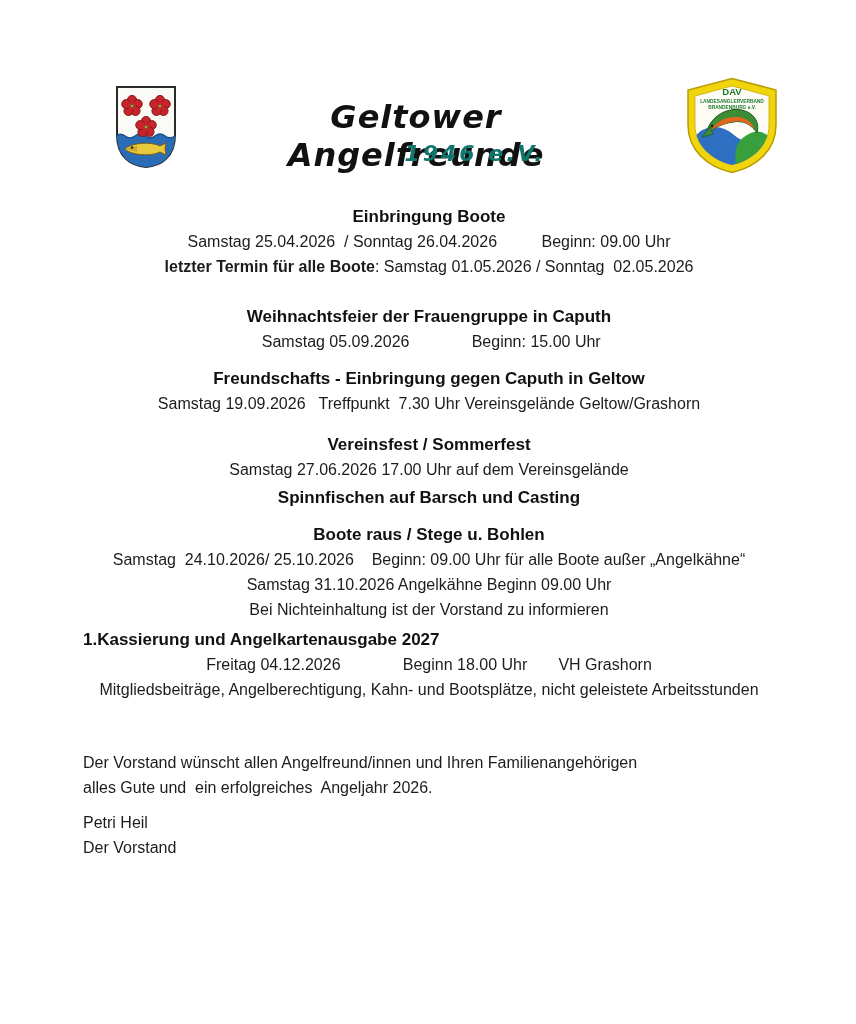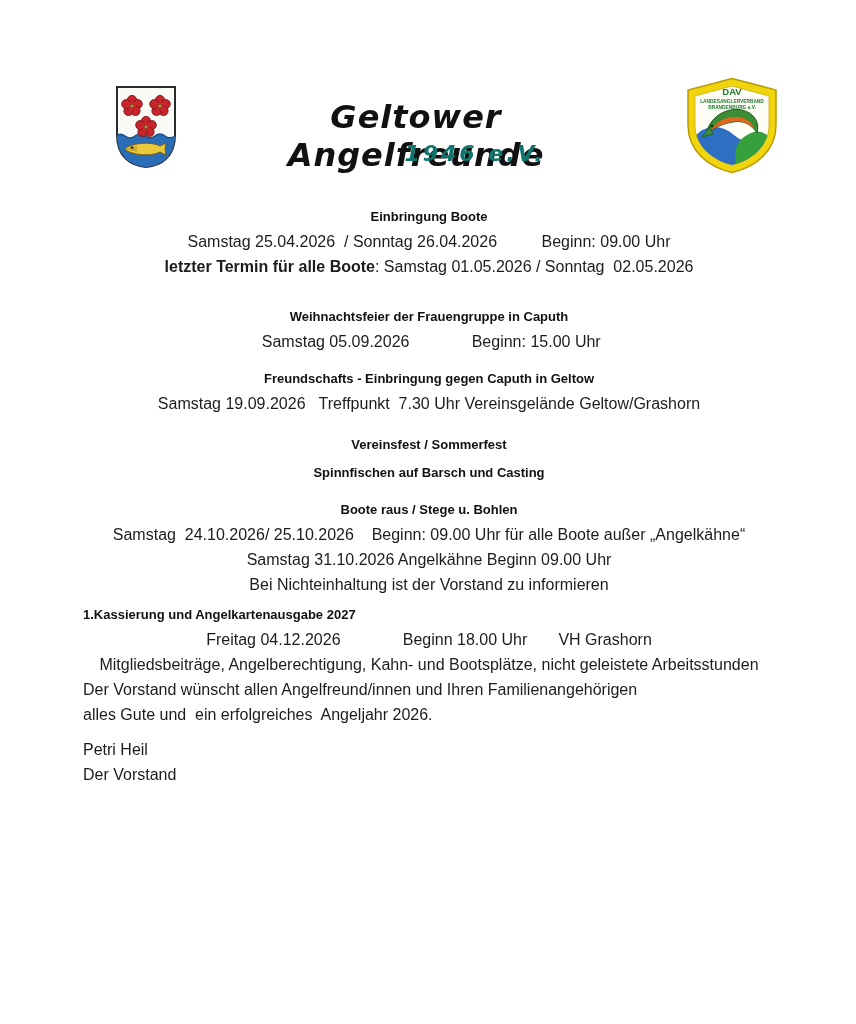--- a/index.html
+++ b/index.html
@@ -17,37 +17,37 @@
   }
   .subtitle{
     position:absolute;left:305px;top:141px;width:340px;text-align:center;
     font-family:"DejaVu Sans",sans-serif;font-style:italic;font-weight:bold;
     font-size:22px;letter-spacing:3px;color:#0f766e;
   }
   
   main{position:absolute;left:83px;top:205px;width:692px;}
   section{margin:0;}
   .event-heading{
-    margin:0;font-size:13px;font-weight:bold;text-align:center;
+    margin:0;font-size:17px;font-weight:bold;text-align:center;
     line-height:24px;color:#111;
   }
   .event-line{
     margin:0;font-size:16px;line-height:25px;text-align:center;
     white-space:pre-wrap;
   }
   section:nth-of-type(2){margin-top:26px;}
   section:nth-of-type(3){margin-top:13px;}
   section:nth-of-type(4){margin-top:17px;}
   section:nth-of-type(5){margin-top:4px;}
   section:nth-of-type(6){margin-top:13px;}
   section:nth-of-type(7){margin-top:6px;}
   section:nth-of-type(4) .event-line{text-align:center;}
   section:nth-of-type(7) .event-heading{text-align:left;}
   
-  footer{}
+  footer{margin-top:48px;}
   .closing-line,.signature-line{
     margin:0;font-size:16px;line-height:25px;white-space:pre-wrap;
   }
   .signature{margin-top:10px;}
 </style>
 </head>
 <body>
 
 <div class="page">
 
@@ -135,20 +135,21 @@
       <section>
         <h2 class="event-heading">Weihnachtsfeier der Frauengruppe in Caputh</h2>
         <p class="event-line"> Samstag 05.09.2026              Beginn: 15.00 Uhr</p>
       </section>
       <section>
         <h2 class="event-heading">Freundschafts - Einbringung gegen Caputh  in Geltow</h2>
         <p class="event-line">Samstag 19.09.2026   Treffpunkt  7.30 Uhr Vereinsgelände Geltow/Grashorn</p>
       </section>
       <section>
         <h2 class="event-heading">Vereinsfest / Sommerfest</h2>
+        <p class="event-line">Samstag 27.06.2026 17.00 Uhr auf dem Vereinsgelände</p>
       </section>
       <section>
         <h2 class="event-heading">Spinnfischen auf Barsch und Casting</h2>
       </section>
       <section>
         <h2 class="event-heading">Boote raus / Stege u. Bohlen</h2>
         <p class="event-line">Samstag  24.10.2026/ 25.10.2026    Beginn: 09.00 Uhr für alle Boote außer „Angelkähne“</p>
         <p class="event-line">Samstag 31.10.2026 Angelkähne Beginn 09.00 Uhr</p>
         <p class="event-line">Bei Nichteinhaltung ist der Vorstand zu informieren</p>
       </section>

